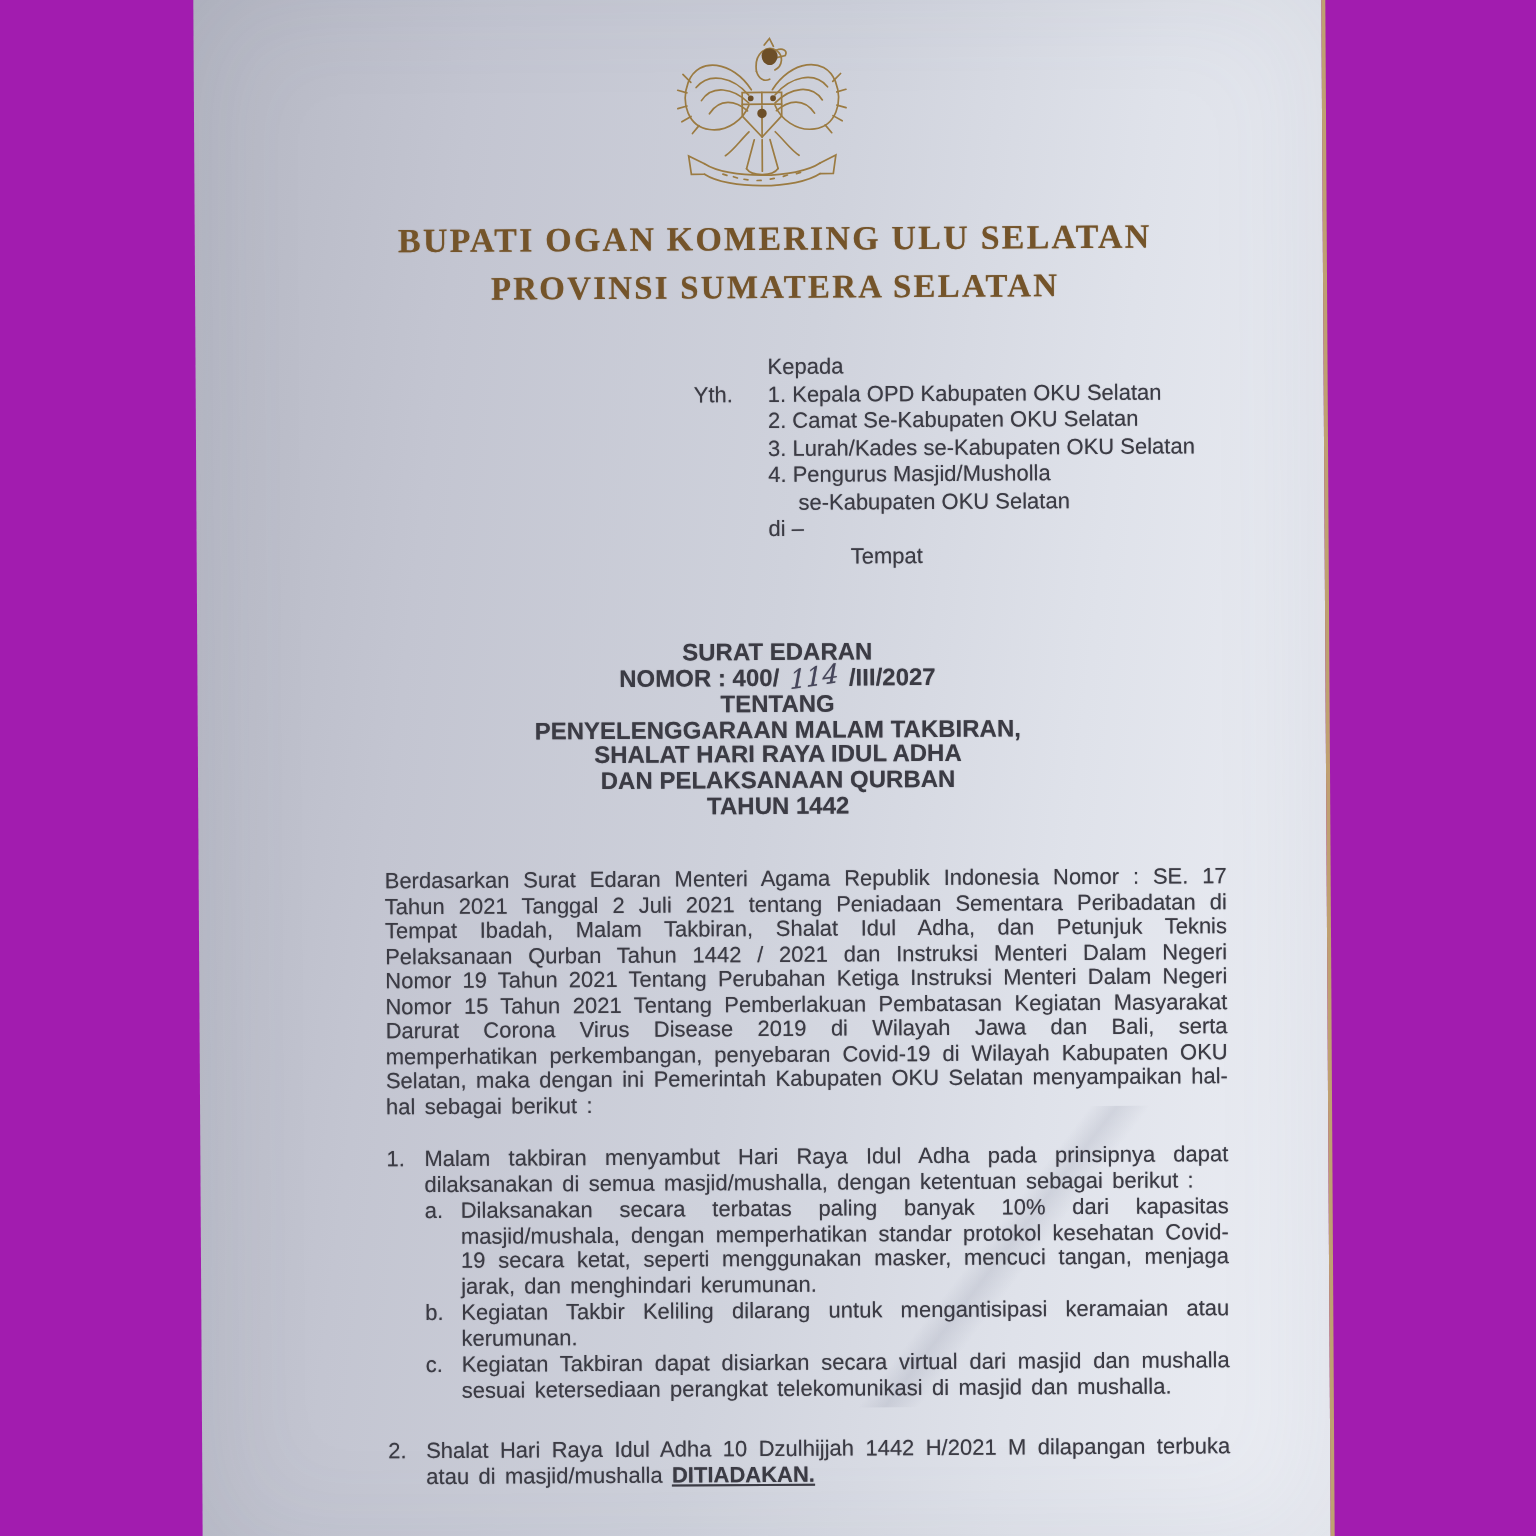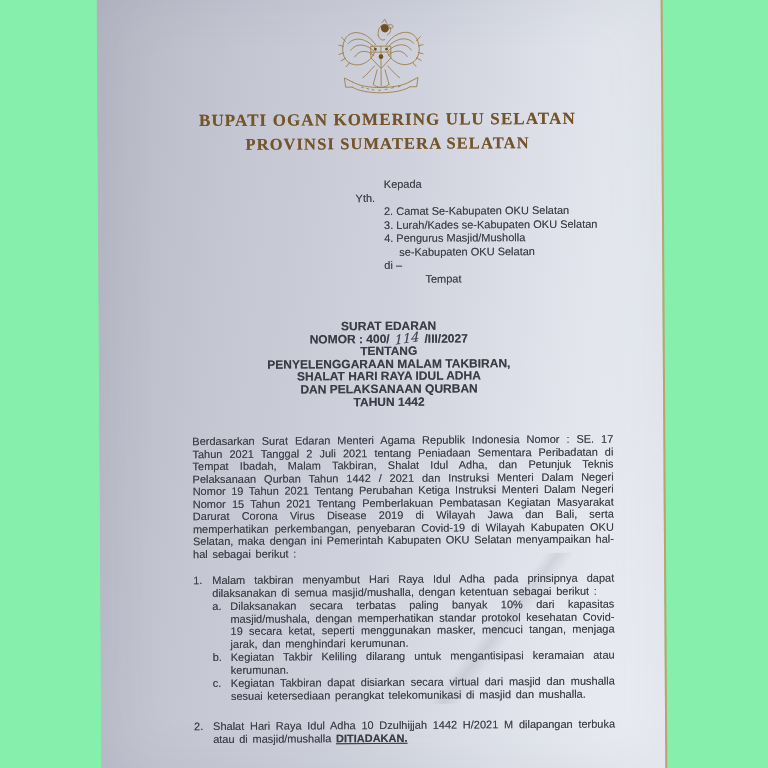--- a/index.html
+++ b/index.html
@@ -8,21 +8,21 @@
     --emblem-gold:#9b7b42;
     --emblem-dark:#6d4f28;
     --paper-left:#b5b7c3;
     --paper-mid:#cfd2dc;
     --paper-right:#edeff5;
     --edge-tan:#bfa071;
   }
   html,body{margin:0;padding:0;background:#ffffff;}
   .stage{
     position:relative;width:768px;height:768px;overflow:hidden;
-    background:#86efac;font-family:"Liberation Sans",sans-serif;color:var(--ink);
+    background:#a21caf;font-family:"Liberation Sans",sans-serif;color:var(--ink);
   }
   .paper{
     position:absolute;left:99px;top:-6px;width:564px;height:782px;
     transform:rotate(-0.35deg);
     background:linear-gradient(97deg,var(--paper-left) 0%,#c3c5d1 22%,var(--paper-mid) 50%,#dfe2ea 74%,var(--paper-right) 100%);
     border-right:2px solid var(--edge-tan);
     box-shadow:inset 0 0 60px rgba(90,95,115,.10);
   }
   .crease{
     position:absolute;left:290px;top:560px;width:220px;height:150px;
@@ -30,21 +30,21 @@
     pointer-events:none;
   }
   .txt{position:absolute;color:var(--ink);text-shadow:0 0 .5px rgba(58,58,68,.55);}
   .emblem{position:absolute;left:238px;top:20px;width:92px;height:92px;color:var(--emblem-gold);}
   .hdr{left:60px;top:116px;width:460px;text-align:center;
        font-family:"Liberation Serif",serif;font-weight:bold;font-size:17px;
        letter-spacing:1.1px;color:var(--header-gold);text-shadow:0 0 .5px rgba(116,84,42,.6);}
   .hdr2{top:140px;font-size:16.5px;}
   .address{left:249px;top:184px;width:280px;font-size:11px;line-height:13.5px;}
   .addr-row{display:flex;}
-  .addr-label{width:37px;flex:none;text-align:center;}
+  .addr-label{width:37px;flex:none;}
   .addr-ind{padding-left:37px;}
   .addr-ind2{padding-left:52px;}
   .addr-tempat{padding-left:78px;}
   .titleblock{left:130px;top:326px;width:320px;text-align:center;
               font-weight:bold;font-size:12px;line-height:12.6px;}
   .handwritten{
     font-family:"DejaVu Serif",serif;font-style:italic;font-weight:normal;
     display:inline-block;transform:rotate(-8deg) skewX(-8deg);
     font-size:13px;margin:0 5px;color:#45455a;
   }
@@ -105,20 +105,21 @@
       </svg>
     </div>
 
     <div class="txt hdr">BUPATI OGAN KOMERING ULU SELATAN</div>
     <div class="txt hdr hdr2">PROVINSI SUMATERA SELATAN</div>
 
     <div class="txt address">
       <div class="addr-ind">Kepada</div>
       <div class="addr-row">
         <div class="addr-label">Yth.</div>
+        <div>1. Kepala OPD Kabupaten OKU Selatan</div>
       </div>
       <div class="addr-ind">2. Camat Se-Kabupaten OKU Selatan</div>
       <div class="addr-ind">3. Lurah/Kades se-Kabupaten OKU Selatan</div>
       <div class="addr-ind">4. Pengurus  Masjid/Musholla</div>
       <div class="addr-ind2">se-Kabupaten OKU Selatan</div>
       <div class="addr-ind">di –</div>
       <div class="addr-tempat">Tempat</div>
     </div>
 
     <div class="txt titleblock">

